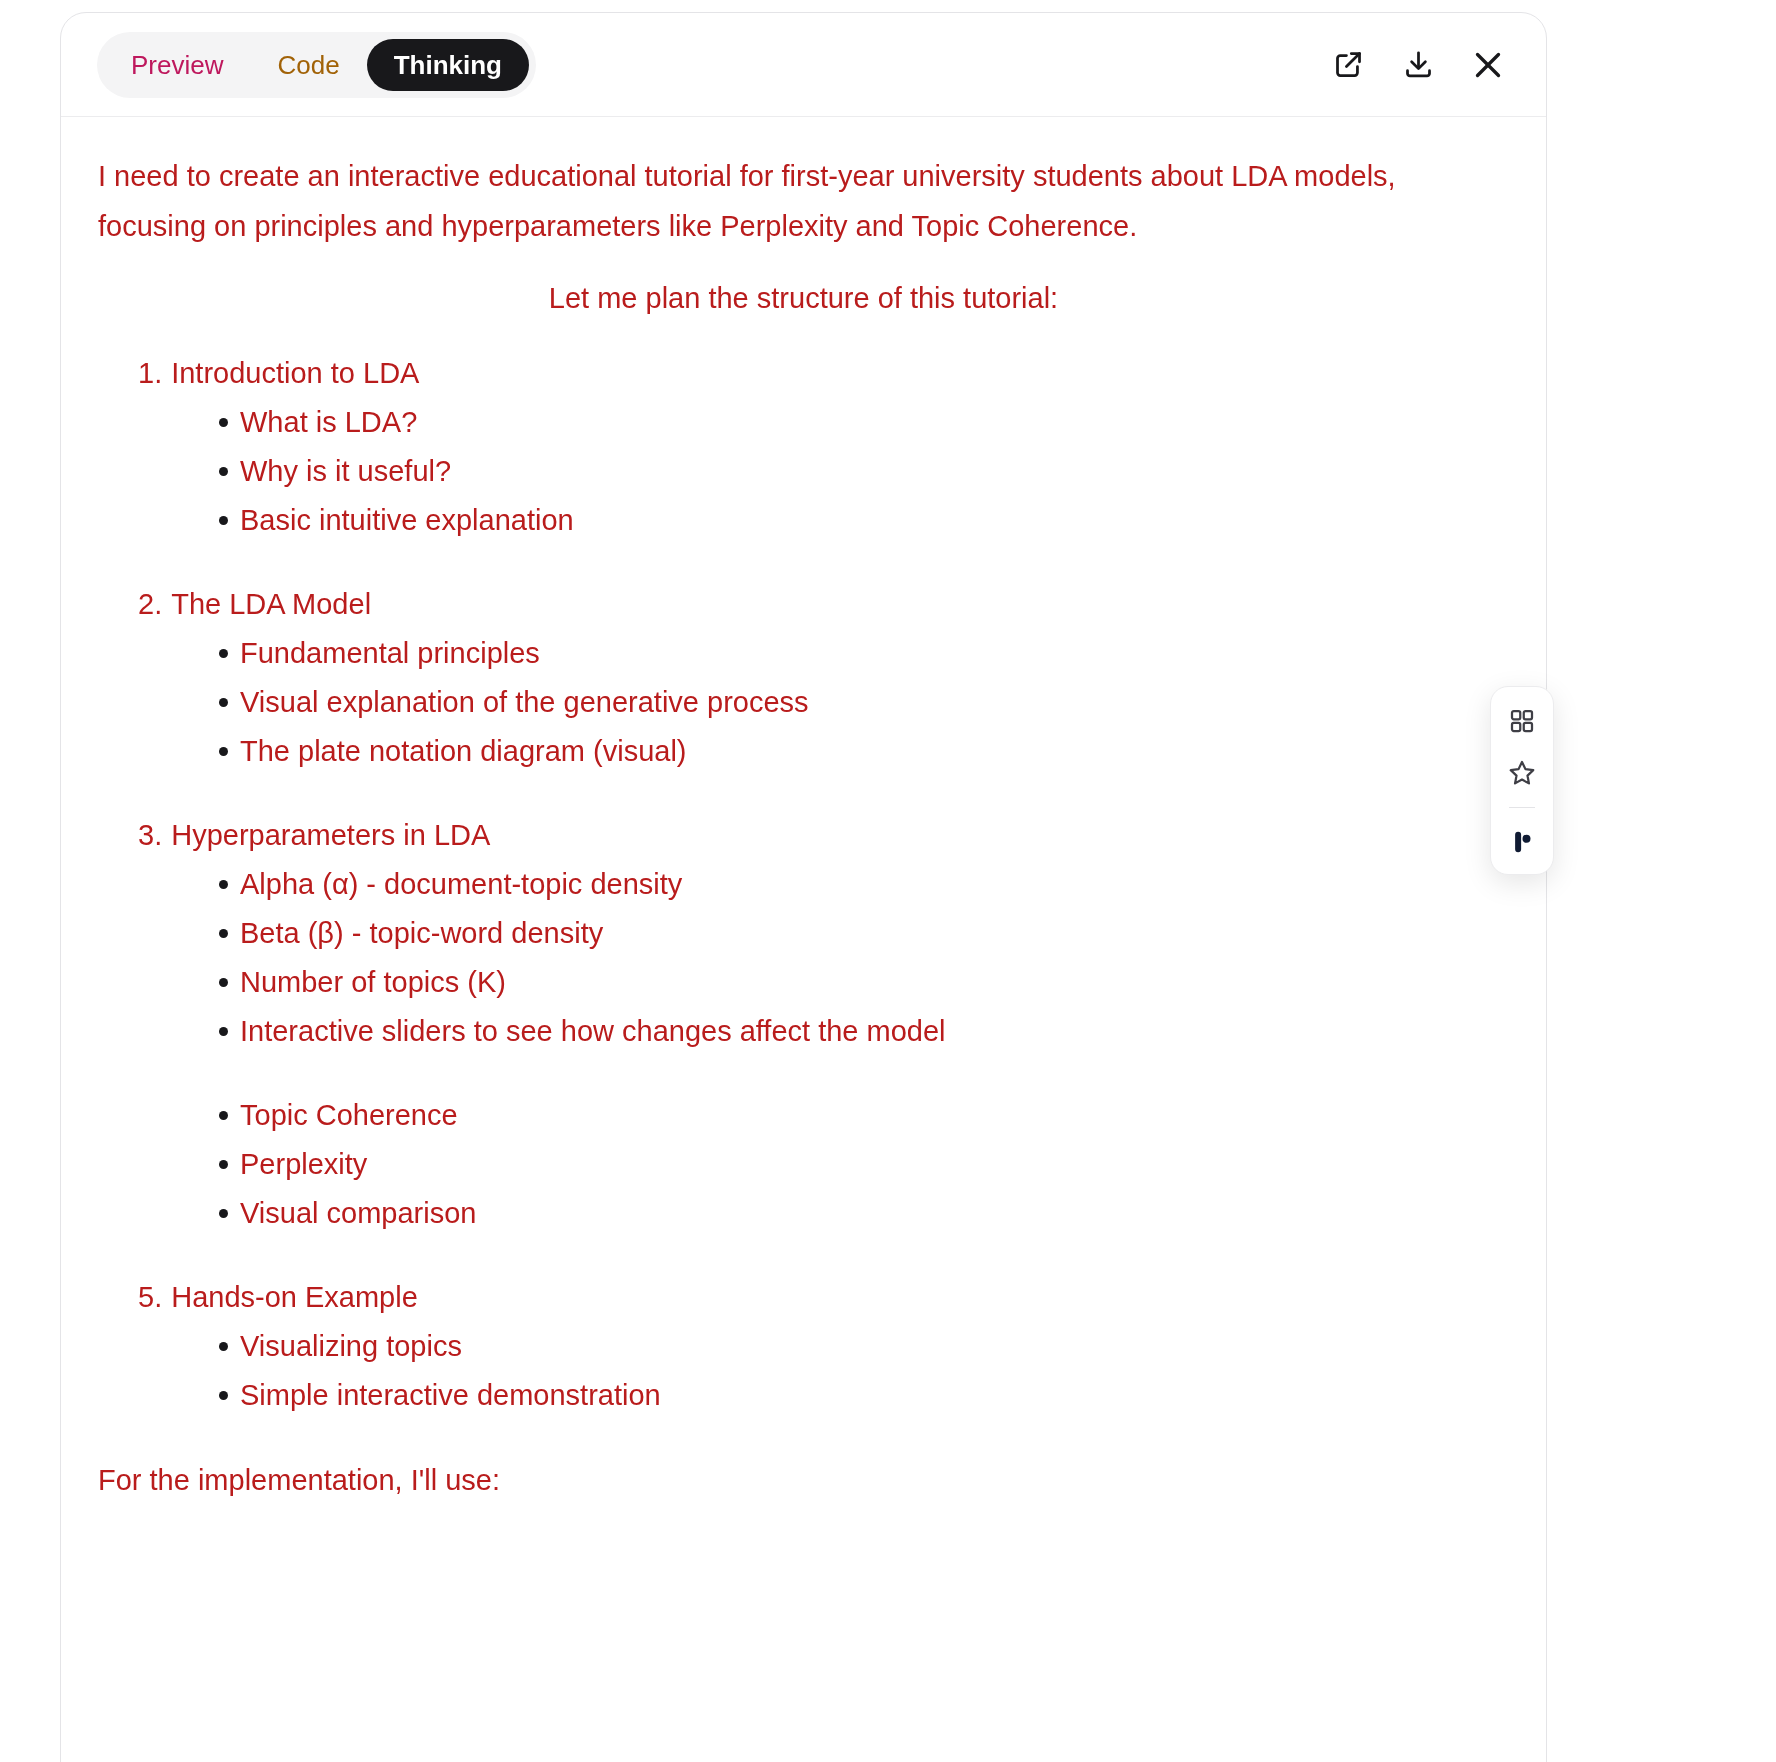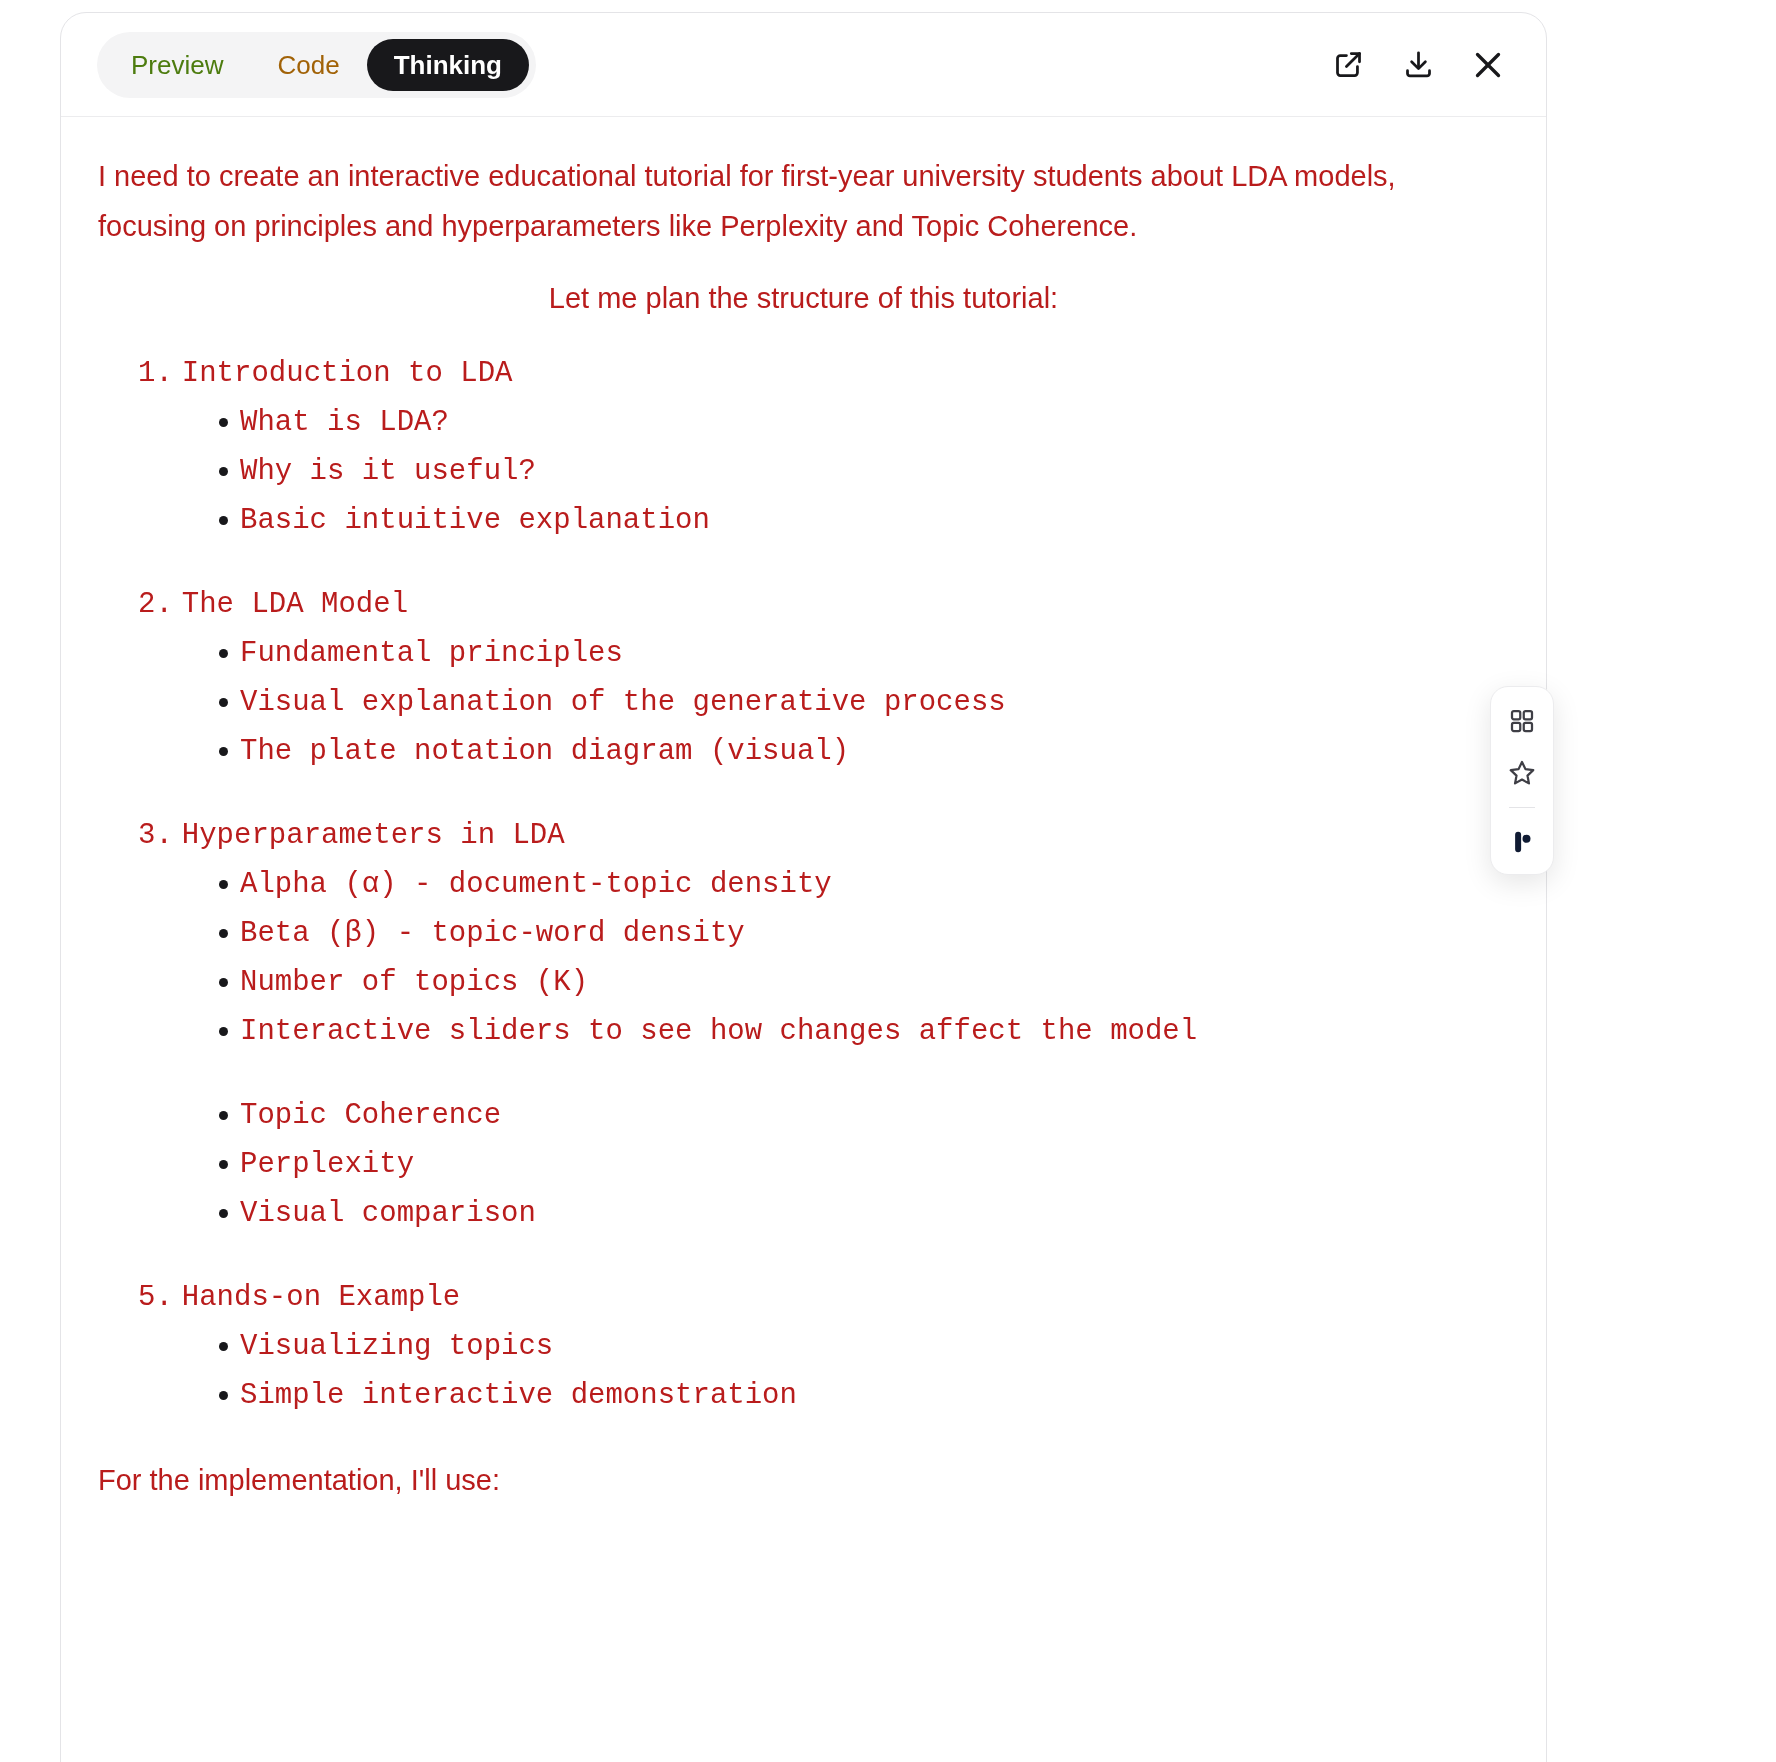--- a/index.html
+++ b/index.html
@@ -45,21 +45,21 @@
     border: none;
     background: transparent;
     font-family: inherit;
     font-size: 26px;
     line-height: 1;
     padding: 13px 27px;
     border-radius: 9999px;
     cursor: pointer;
     color: #71717a;
   }
-  .tab.tab-preview { color: #4d7c0f; }
+  .tab.tab-preview { color: #be185d; }
   .tab.tab-code { color: #a16207; }
   .tab.active {
     background: #18181b;
     color: #ffffff;
     font-weight: 600;
   }
   .header-actions {
     display: flex;
     align-items: center;
     gap: 30px;
@@ -82,21 +82,21 @@
 
   .content {
     padding: 34px 37px 40px 37px;
     font-size: 29px;
     line-height: 50px;
     color: #b91c1c;
   }
   .content p { margin: 0 0 22px 0; }
   .content p.lead { margin-bottom: 20px; text-align: center; }
 
-  .outline { padding-left: 40px; margin-top: 26px; font-family: Liberation Mono, monospace; }
+  .outline { padding-left: 40px; margin-top: 26px; }
   .section { margin-bottom: 35px; }
   .section-title {
     font-size: 29px;
     line-height: 49px;
   }
   .section-title .num { margin-right: 9px; }
   .bullets { margin-top: 0; }
   .bullet-row {
     display: flex;
     align-items: flex-start;

